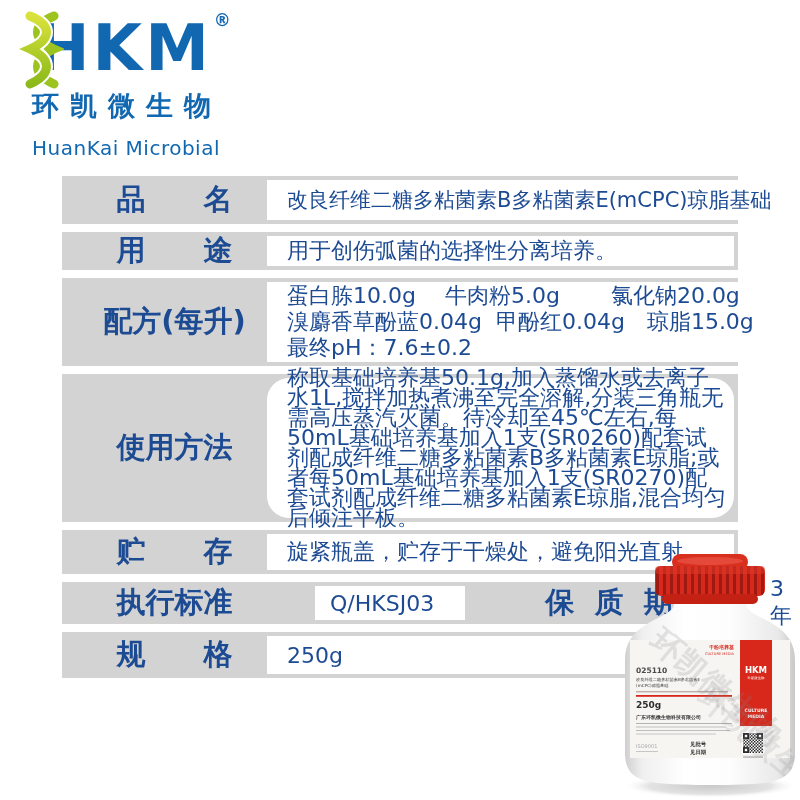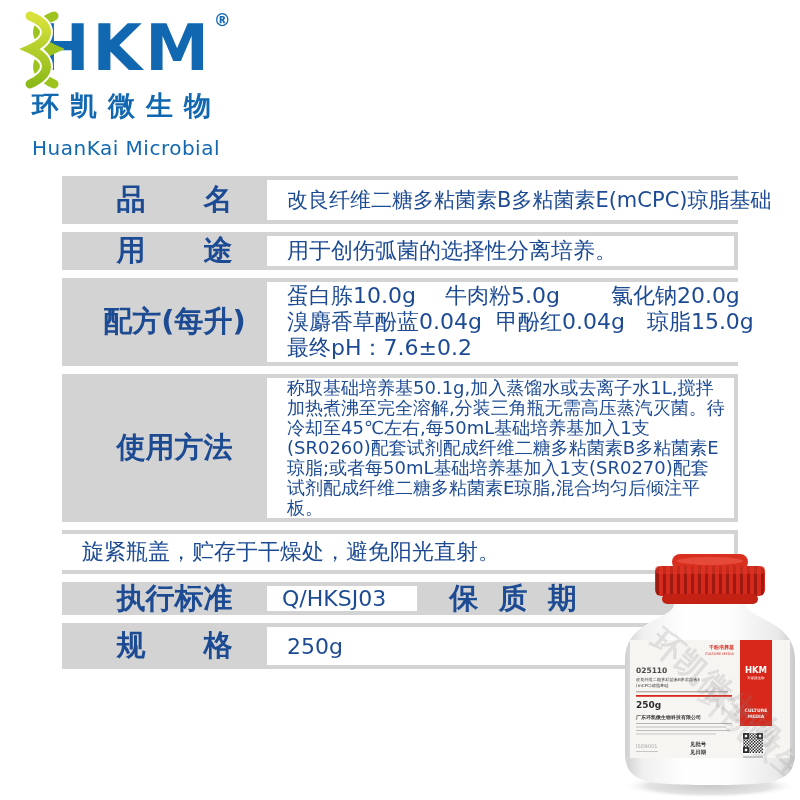--- a/index.html
+++ b/index.html
@@ -18,23 +18,23 @@
   .table{position:absolute;left:62px;top:176px;width:676px;color:var(--text-blue,#1d4b93);}
   .row{background:var(--cell-gray,#d3d3d3);display:flex;margin-bottom:8px;padding:4px 4px 4px 0;box-sizing:border-box;}
   .row-label{flex:0 0 185px;display:flex;align-items:center;justify-content:center;font-weight:bold;font-size:29px;white-space:pre;margin-left:20px;}
   .row-value{background:#fff;flex:1;display:flex;flex-direction:column;justify-content:center;padding-left:20px;font-size:22px;box-sizing:border-box;}
   .row-name{height:48px;}
   .row-name .row-value{font-size:21px;white-space:nowrap;}
   .row-usage{height:38px;}
   .row-formula{height:88px;}
   .formula-line{line-height:26px;white-space:pre;}
   .row-method{height:148px;}
-  .row-method .row-value{font-size:18px;line-height:20px;padding-right:8px;}
+  .row-method .row-value{font-size:22px;line-height:20px;padding-right:8px;border-radius:22px;}
   .row-storage{height:44px;}
-  .row-standard{height:33px;}
+  .row-standard{height:42px;gap:48px;}
   .cell-value1{flex:0 0 150px;background:#fff;display:flex;align-items:center;padding-left:15px;font-size:22px;box-sizing:border-box;}
   .cell-mid-label{flex:0 0 192px;display:flex;align-items:center;justify-content:center;font-weight:bold;font-size:29px;white-space:pre;}
   .cell-value2{flex:1;background:#fff;display:flex;align-items:center;padding-left:13px;font-size:22px;margin-left:4px;box-sizing:border-box;}
   .row-spec{height:46px;}
 
   
   .bottle{position:absolute;left:610px;top:552px;width:192px;height:250px;}
 </style>
 </head>
 <body>
@@ -87,31 +87,35 @@
     </div>
 
     <div class="row row-method">
       <div class="row-label">使用方法</div>
       <div class="row-value">
         <span>称取基础培养基50.1g,加入蒸馏水或去离子水1L,搅拌加热煮沸至完全溶解,分装三角瓶无需高压蒸汽灭菌。待冷却至45℃左右,每50mL基础培养基加入1支(SR0260)配套试剂配成纤维二糖多粘菌素B多粘菌素E琼脂;或者每50mL基础培养基加入1支(SR0270)配套试剂配成纤维二糖多粘菌素E琼脂,混合均匀后倾注平板。</span>
       </div>
     </div>
 
     <div class="row row-storage">
+      <div class="row-label">贮　　存</div>
       <div class="row-value">
         <span>旋紧瓶盖，贮存于干燥处，避免阳光直射。</span>
       </div>
     </div>
 
     <div class="row row-standard">
       <div class="row-label">执行标准</div>
       <div class="cell-value1">
         <span>Q/HKSJ03</span>
       </div>
       <div class="cell-mid-label">保  质  期</div>
+      <div class="cell-value2">
+        <span>3年</span>
+      </div>
     </div>
 
     <div class="row row-spec">
       <div class="row-label">规　　格</div>
       <div class="row-value">
         <span>250g</span>
       </div>
     </div>
 
   </main>

